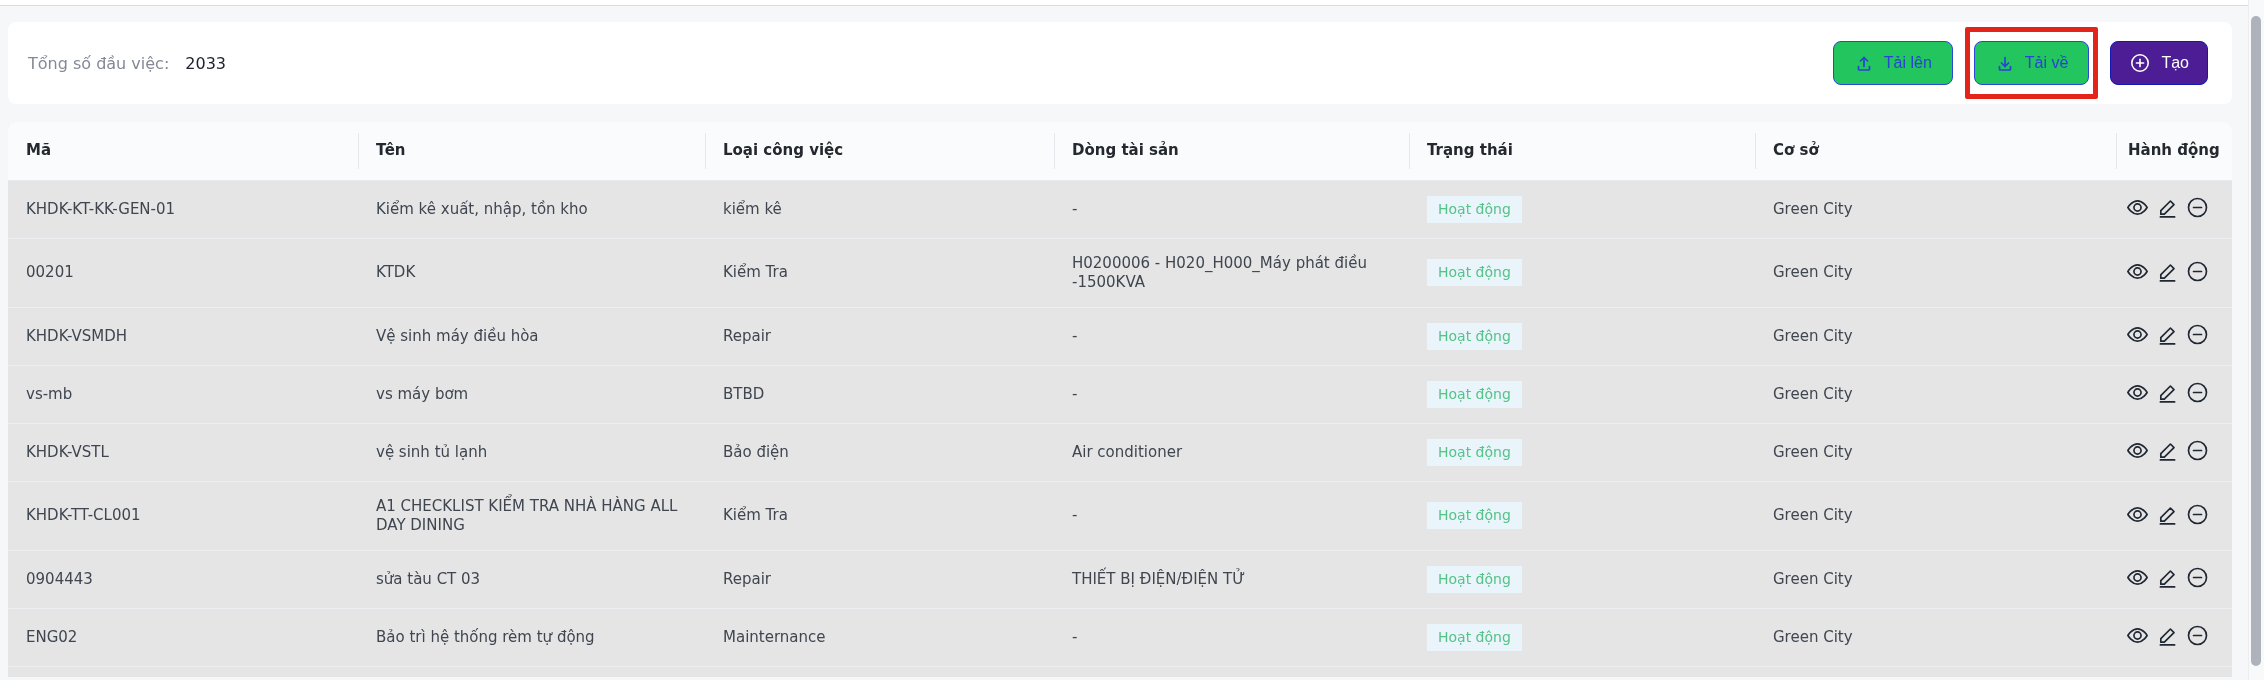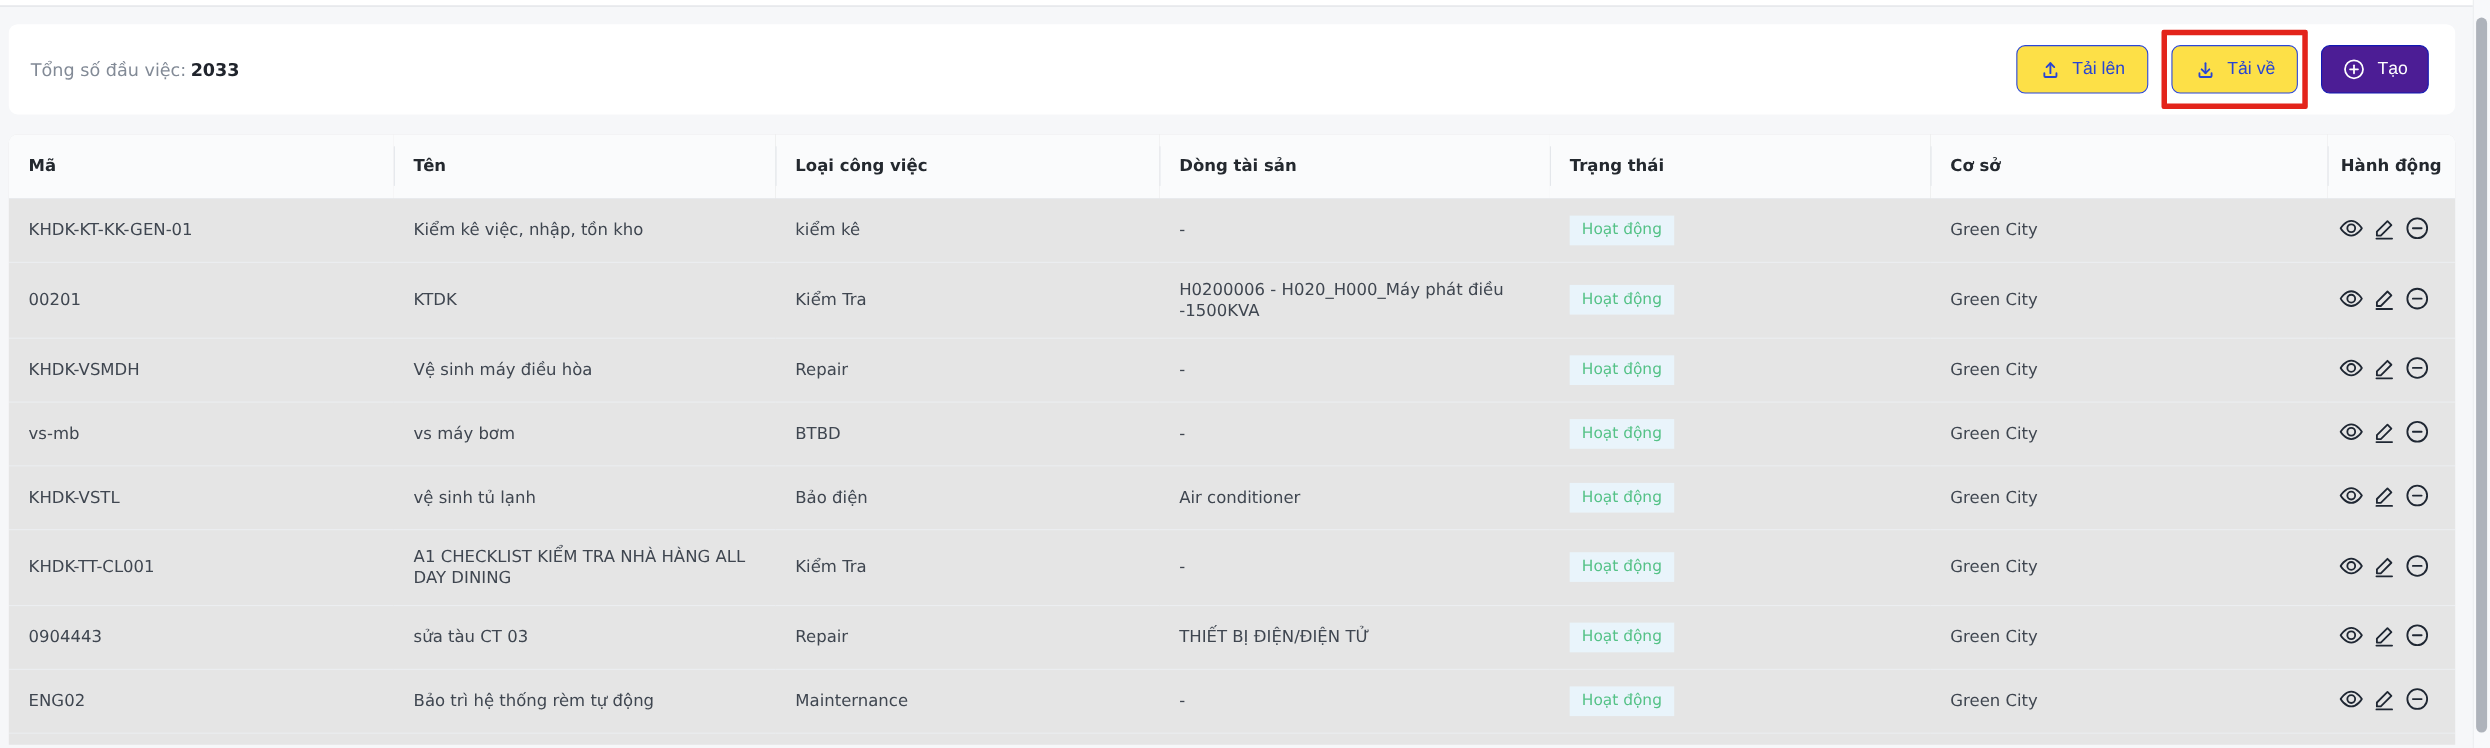--- a/index.html
+++ b/index.html
@@ -23,27 +23,27 @@
   .toolbar-card {
     background: #ffffff;
     border-radius: 8px;
     height: 82px;
     display: flex;
     align-items: center;
     justify-content: space-between;
     padding: 0 24px 0 20px;
   }
   .summary { font-size: 16px; color: #828a96; }
-  .summary b { color: #20242c; font-weight: 700; margin-left: 4px; }
+  .summary b { color: #20242c; font-weight: 400; margin-left: 16px; }
   .btn-group { display: flex; align-items: center; gap: 12px; }
   .btn {
     display: inline-flex; align-items: center; gap: 10px;
     height: 44px; padding: 4px 20px;
     border-radius: 8px; font-size: 16px;
-    background: #fde047; cursor: pointer;
+    background: #22c55e; cursor: pointer;
     border: 1.5px solid #2a46d8; color: #2744d4;
     white-space: nowrap;
   }
   .btn svg { display: block; }
   .btn-primary {
     background: #4c1d95; border: 1.5px solid #1118b4; color: #ffffff;
     padding: 0 18px;
   }
   .red-highlight {
     border: 5px solid #e3241b;
@@ -178,21 +178,21 @@
           <th>Loại công việc</th>
           <th>Dòng tài sản</th>
           <th>Trạng thái</th>
           <th>Cơ sở</th>
           <th class="th-actions">Hành động</th>
         </tr>
       </thead>
       <tbody id="rows">
           <tr>
             <td>KHDK-KT-KK-GEN-01</td>
-            <td>Kiểm kê việc, nhập, tồn kho</td>
+            <td>Kiểm kê xuất, nhập, tồn kho</td>
             <td>kiểm kê</td>
             <td>-</td>
             <td><span class="status-badge" style="background: rgb(233, 244, 251); color: rgb(85, 194, 135);">Hoạt động</span></td>
             <td>Green City</td>
             <td class="actions-cell"><button class="icon-btn">
                 <span><svg width="23" height="23" viewBox="0 0 22 22" fill="none" stroke="currentColor" stroke-width="1.6" stroke-linecap="round" stroke-linejoin="round">
                     <path d="M1.8 11S5.5 4.6 11 4.6 20.2 11 20.2 11 16.5 17.4 11 17.4 1.8 11 1.8 11z"></path>
                     <circle cx="11" cy="11" r="3.4"></circle>
                   </svg></span>
               </button><button class="icon-btn">

